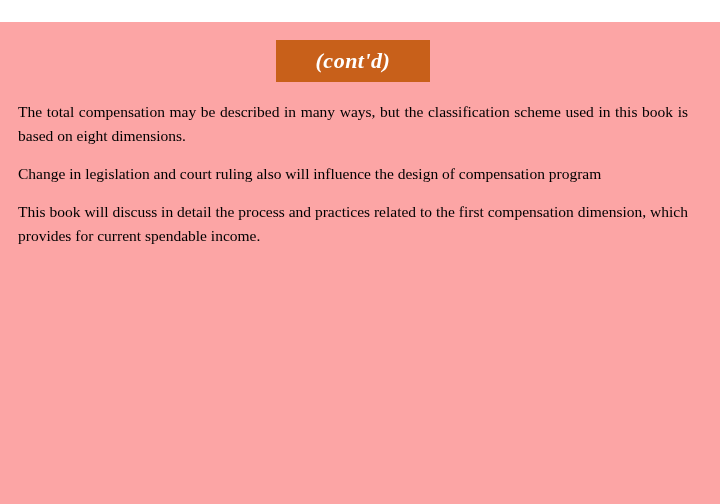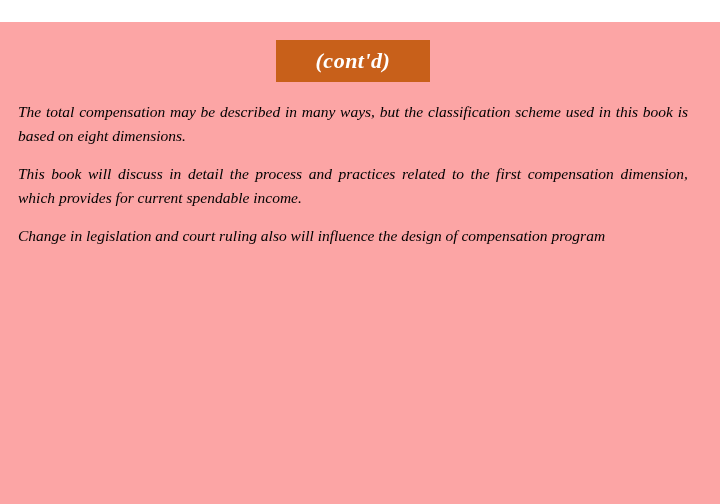--- a/index.html
+++ b/index.html
@@ -43,36 +43,35 @@
       width: 100%;
       padding: 0 8px;
     }
 
     .paragraph {
       font-size: 15.5px;
       line-height: 1.55;
       text-align: justify;
       margin-bottom: 14px;
       color: #000000;
-      font-style: italic;
     }
   </style>
 </head>
 <body>
 
 <div class="page-container">
 
   <div class="title-banner">
     <span>(cont'd)</span>
   </div>
 
   <div class="content-area">
 
     <p class="paragraph">The total compensation may be described in many ways, but the classification scheme used in this book is based on eight dimensions.</p>
 
 
+    <p class="paragraph">Change in legislation and court ruling also will influence the design of compensation program</p>
+
     <p class="paragraph">This book will discuss in detail the process and practices related to the first compensation dimension, which provides for current spendable income.</p>
-
-    <p class="paragraph">Change in legislation and court ruling also will influence the design of compensation program</p>
 
   </div>
 
 </div>
 
 </body></html>

